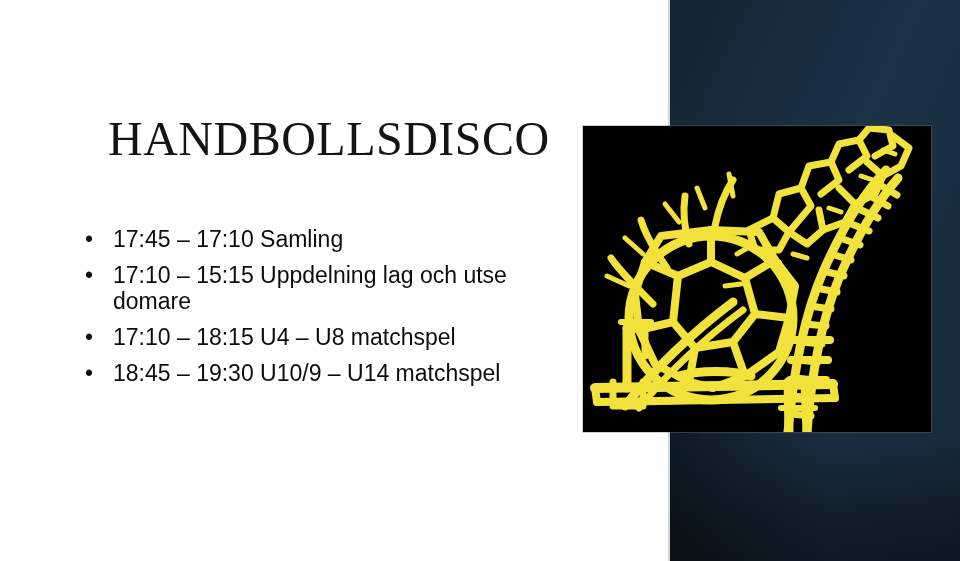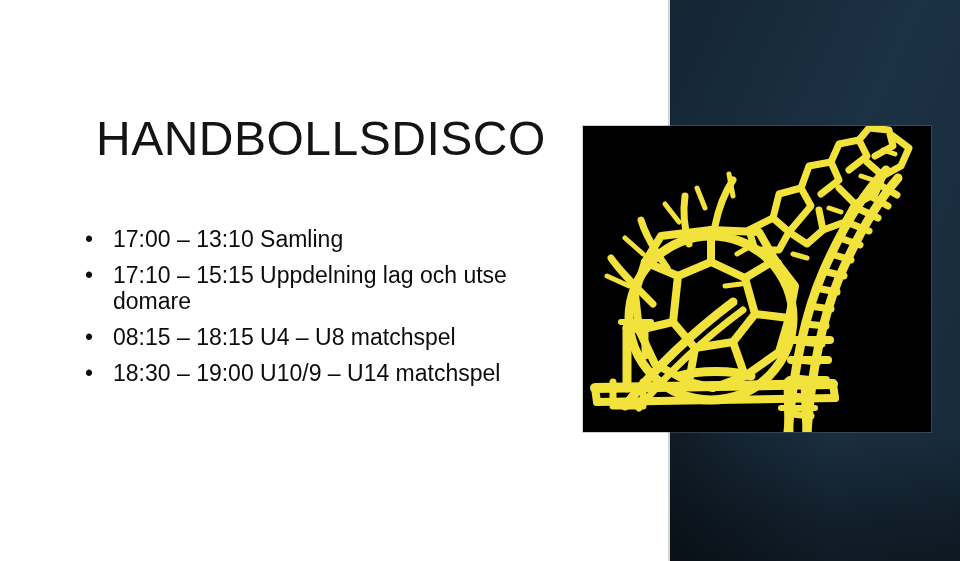--- a/index.html
+++ b/index.html
@@ -50,28 +50,29 @@
     left: 668px;
     top: 0;
     width: 2px;
     height: 561px;
     background: linear-gradient(to right, rgba(150,150,150,0.45), rgba(60,70,80,0.2));
   }
 
   
   .title {
     position: absolute;
-    left: 96px;
+    left: 108px;
     top: 114px;
     font-size: 48px;
     font-weight: 300;
     letter-spacing: 0.5px;
     color: #141414;
     line-height: 1.05;
     white-space: nowrap;
+    font-family: Liberation Serif, serif;
   }
 
   
   .bullets {
     position: absolute;
     left: 80px;
     top: 226px;
     width: 440px;
   }
   .bullet-row {
@@ -121,36 +122,36 @@
   <div class="right-panel"></div>
   <div class="right-panel-shadow"></div>
   <div class="panel-seam"></div>
 
   <div class="title">HANDBOLLSDISCO</div>
 
   <div class="bullets">
 
     <div class="bullet-row">
       <span class="bullet-dot">•</span>
-      <span class="bullet-text">17:00 – 13:10 Samling</span>
+      <span class="bullet-text">17:45 – 17:10 Samling</span>
     </div>
 
     <div class="bullet-row">
       <span class="bullet-dot">•</span>
       <span class="bullet-text">17:10 – 15:15 Uppdelning lag och utse domare</span>
     </div>
 
     <div class="bullet-row">
       <span class="bullet-dot">•</span>
-      <span class="bullet-text">08:15 – 18:15 U4 – U8 matchspel</span>
-    </div>
-
-    <div class="bullet-row">
-      <span class="bullet-dot">•</span>
-      <span class="bullet-text">18:30 – 19:00 U10/9 – U14 matchspel</span>
+      <span class="bullet-text">17:10 – 18:15 U4 – U8 matchspel</span>
+    </div>
+
+    <div class="bullet-row">
+      <span class="bullet-dot">•</span>
+      <span class="bullet-text">18:45 – 19:30 U10/9 – U14 matchspel</span>
     </div>
 
   </div>
 
   <div class="art-box">
     <svg class="art-svg" viewBox="0 0 348 306" xmlns="http://www.w3.org/2000/svg">
       <rect x="0" y="0" width="348" height="306" fill="#000000"></rect>
 
       <g stroke="#f2e23c" fill="none" stroke-linecap="round" stroke-linejoin="round">
 

